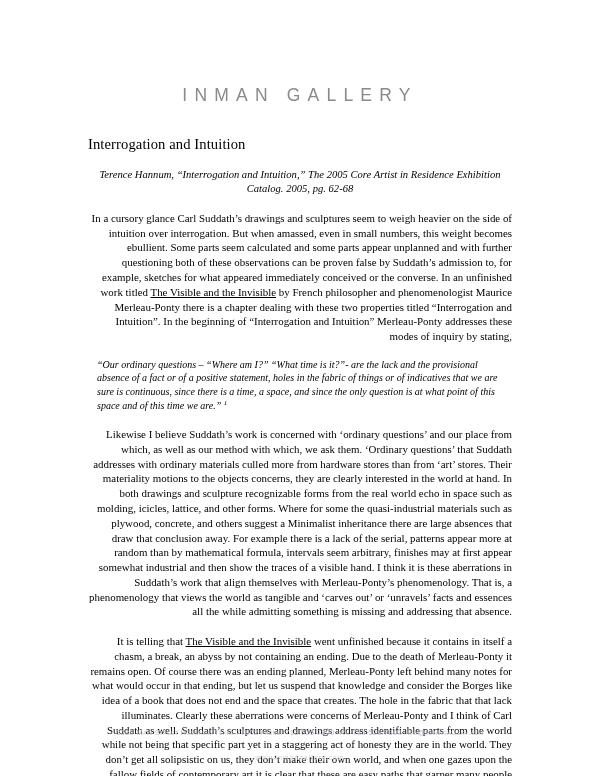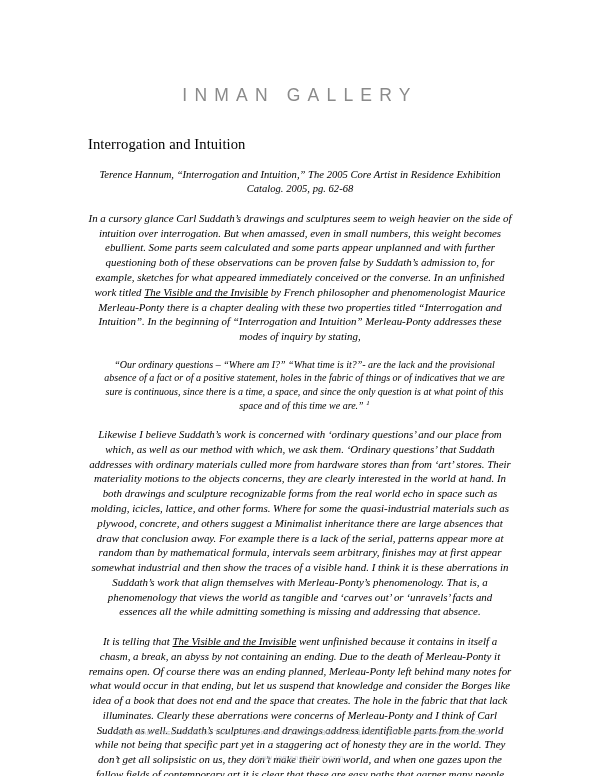--- a/index.html
+++ b/index.html
@@ -48,29 +48,28 @@
     font-style: italic;
     font-size: 10.6px;
     line-height: 1.33;
     margin: 14px 0 0 0;
     text-align: center;
   }
   .para {
     font-size: 10.9px;
     line-height: 1.355;
     margin: 15px 0 0 0;
-    text-align: center;
-    font-style: italic;
+    text-align: right;
   }
   .blockquote {
     font-style: italic;
     font-size: 10.0px;
     line-height: 1.36;
     margin: 14px 0 0 9px;
-    text-align: center;
+    text-align: left;
   }
   u, .underline {
     text-decoration: underline;
   }
   sup {
     font-size: 7px;
     vertical-align: super;
     line-height: 0;
   }
   .footer {

